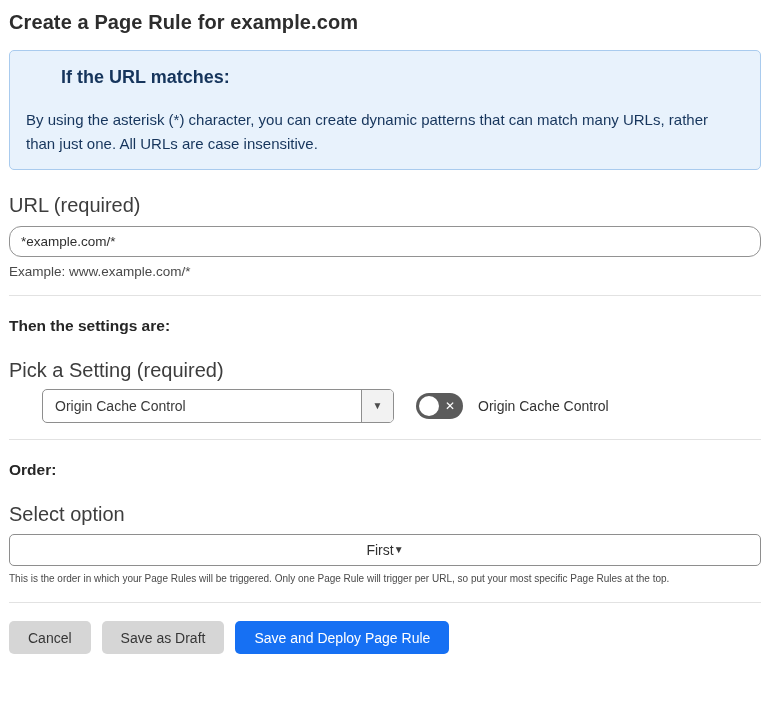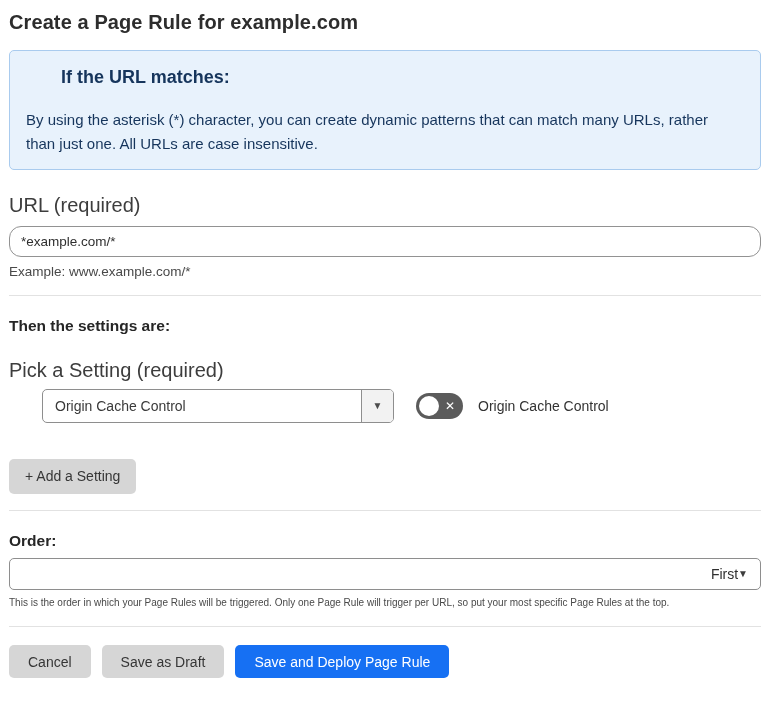--- a/index.html
+++ b/index.html
@@ -171,21 +171,21 @@
 
   .full-select {
     margin-top: 8px;
     width: 100%;
     height: 32px;
     border: 1px solid #8e8e8e;
     border-radius: 5px;
     background: #fff;
     display: flex;
     align-items: center;
-    justify-content: flex-end;
+    justify-content: center;
     padding: 0 12px;
     font-size: 14px;
     color: #2f2f2f;
     cursor: pointer;
   }
   .full-select .select-caret { font-size: 10px; color: #3c3c3c; }
 
   .order-description {
     margin-top: 6px;
     font-size: 10px;
@@ -235,26 +235,26 @@
     </div>
     <div class="toggle-group">
       <div class="toggle">
         <span class="knob"></span>
         <span class="off-mark">✕</span>
       </div>
       <div class="toggle-label">Origin Cache Control</div>
     </div>
   </div>
 
-  <button class="btn btn-gray btn-add-setting">+ Add a Setting</button>
 
   <hr class="divider">
 
   <div class="section-heading">Order:</div>
 
+  <div class="field-label">Select option</div>
 
   <div class="full-select">
     <span>First</span>
     <span class="select-caret">▼</span>
   </div>
 
   <div class="order-description">This is the order in which your Page Rules will be triggered. Only one Page Rule will trigger per URL, so put your most specific Page Rules at the top.</div>
 
   <hr class="divider">
 

